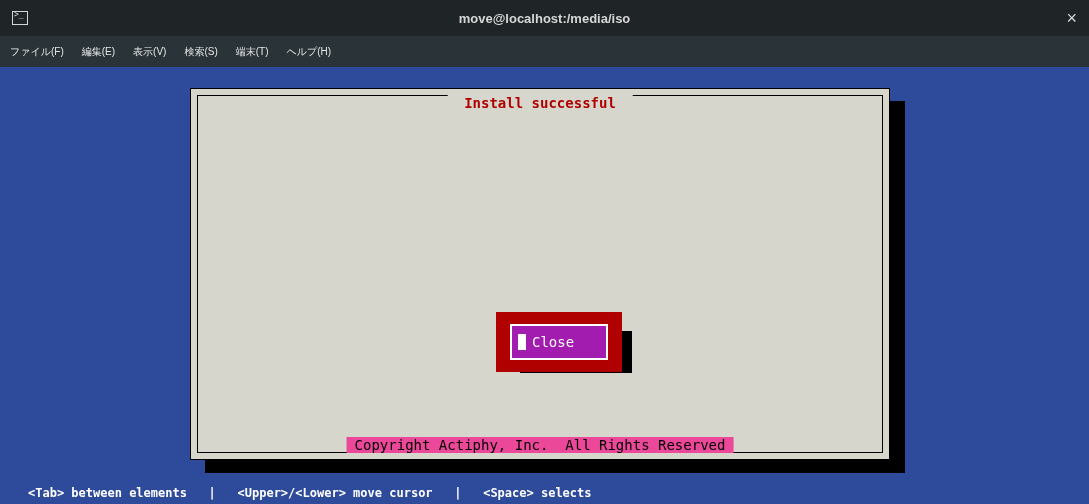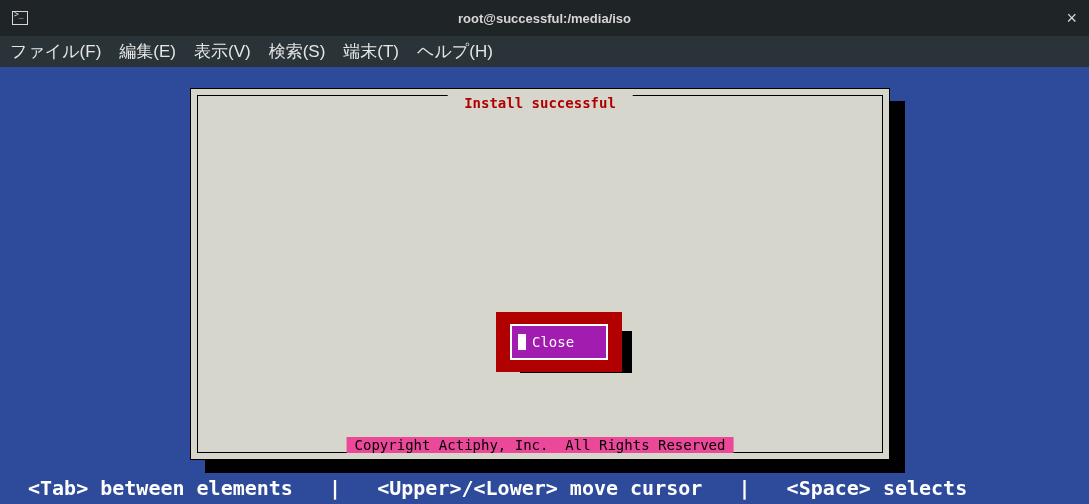--- a/index.html
+++ b/index.html
@@ -53,21 +53,21 @@
       color: #d6d6d6;
     }
     .menubar {
       height: 31px;
       background: #2a3438;
       display: flex;
       align-items: center;
       padding-left: 10px;
       gap: 18px;
       color: #e6e6e6;
-      font-size: 17px;
+      font-size: 10px;
     }
     .menu-item {
       cursor: pointer;
     }
     .terminal-area {
       width: 100%;
       height: calc(504px - 36px - 31px);
       background: #2e4a9a;
       position: relative;
       font-family: "DejaVu Sans Mono", "Courier New", monospace;
@@ -160,31 +160,31 @@
     .button-label {
       color: #fff;
       padding-right: 26px;
     }
     .footer-hints {
       position: absolute;
       left: 28px;
       bottom: 4px;
       color: #fff;
       font-family: "DejaVu Sans Mono", "Courier New", monospace;
-      font-size: 20px;
+      font-size: 12px;
       font-weight: bold;
       white-space: pre;
     }
   </style>
 </head>
 <body>
 
 <div class="titlebar">
   <div class="titlebar-icon"></div>
-  <div class="titlebar-title">root@successful:/media/iso</div>
+  <div class="titlebar-title">move@localhost:/media/iso</div>
   <div class="titlebar-close">×</div>
 </div>
 
 <div class="menubar">
   <div class="menu-item">ファイル(F)</div>
   <div class="menu-item">編集(E)</div>
   <div class="menu-item">表示(V)</div>
   <div class="menu-item">検索(S)</div>
   <div class="menu-item">端末(T)</div>
   <div class="menu-item">ヘルプ(H)</div>

